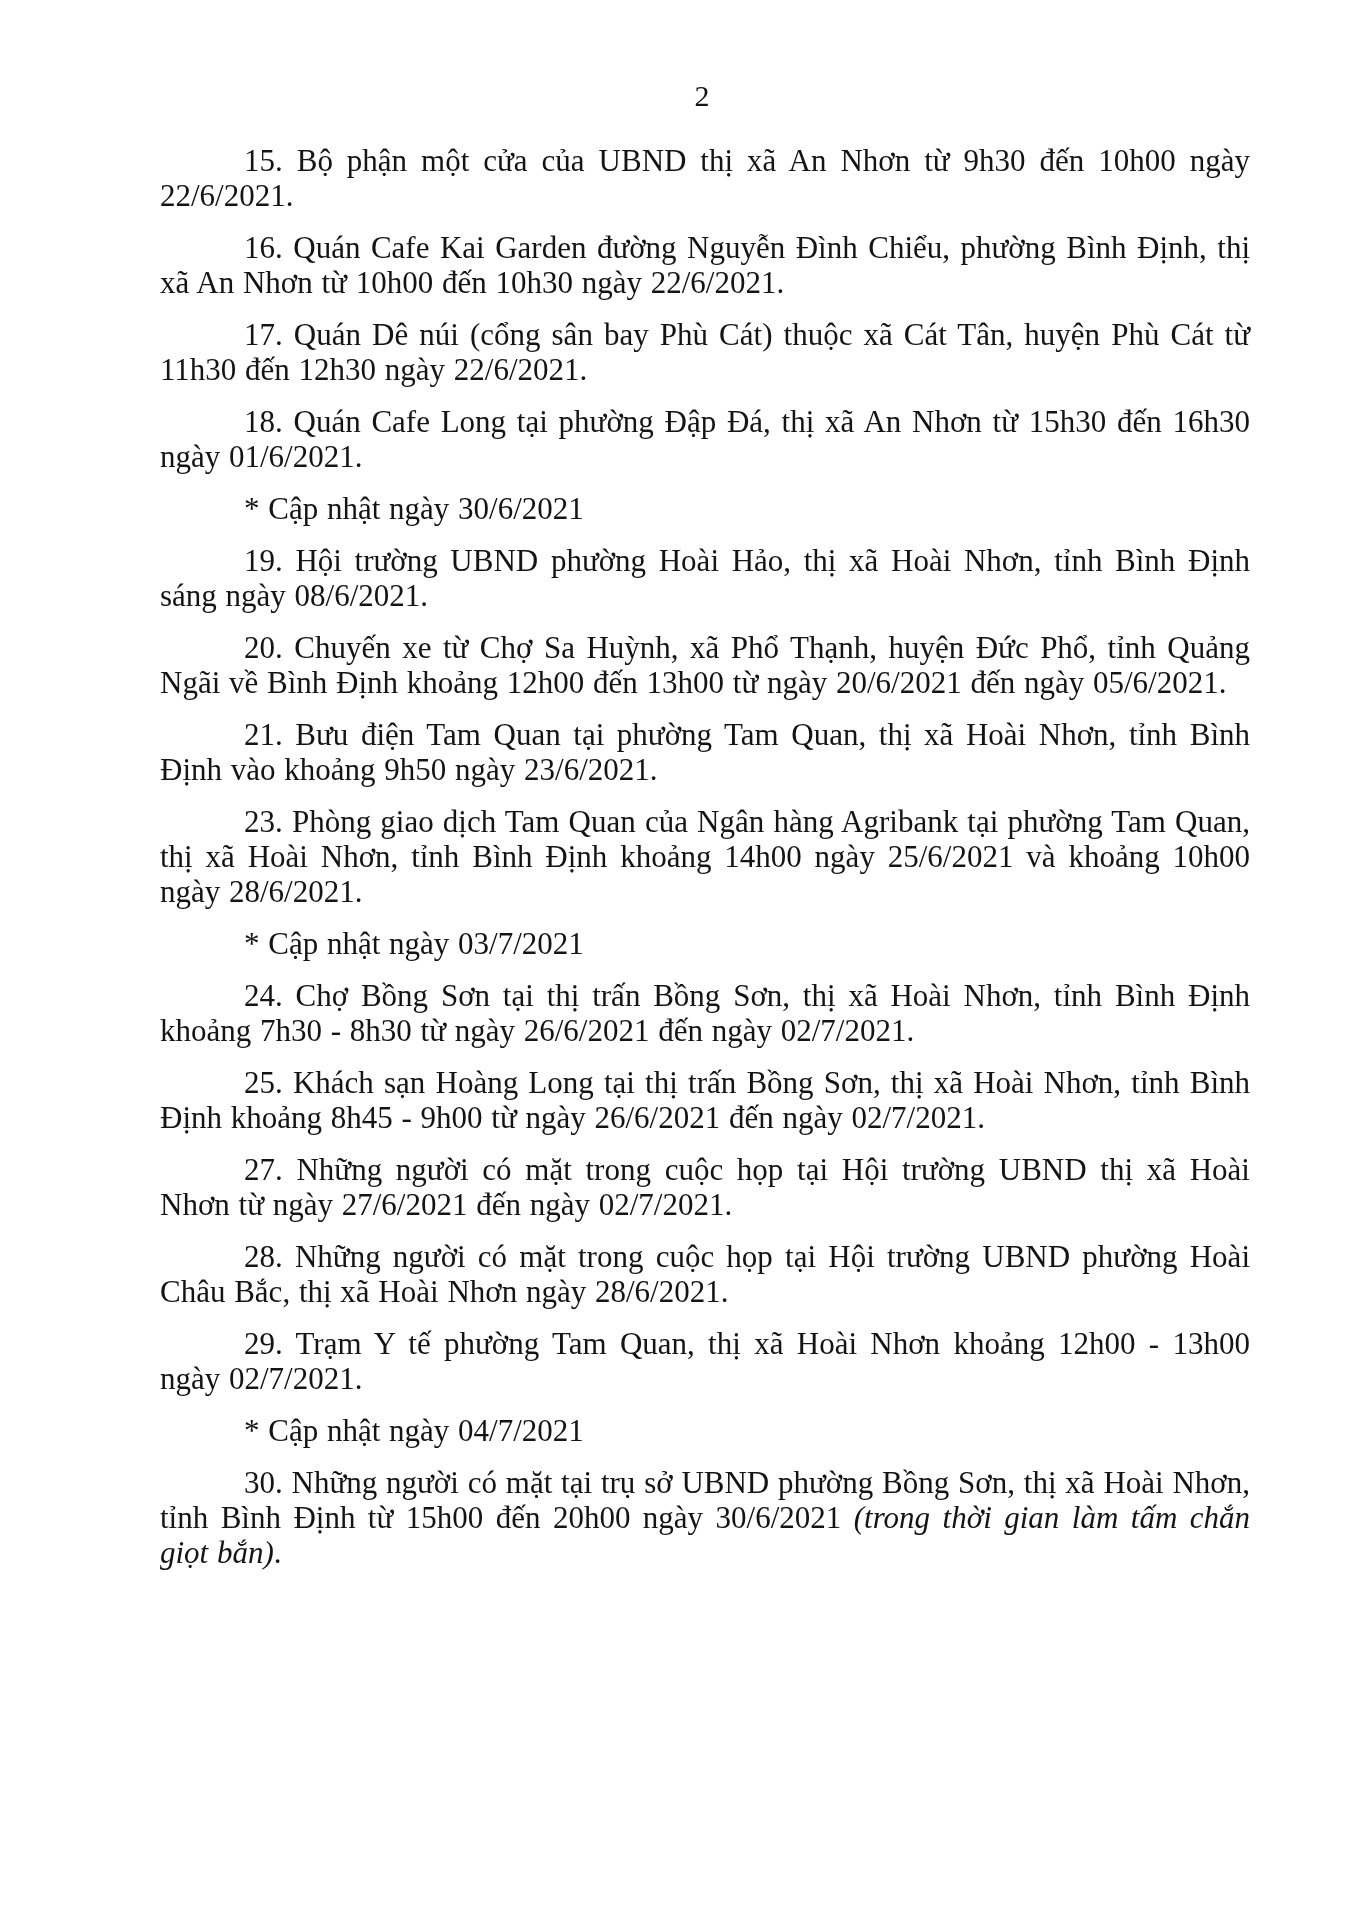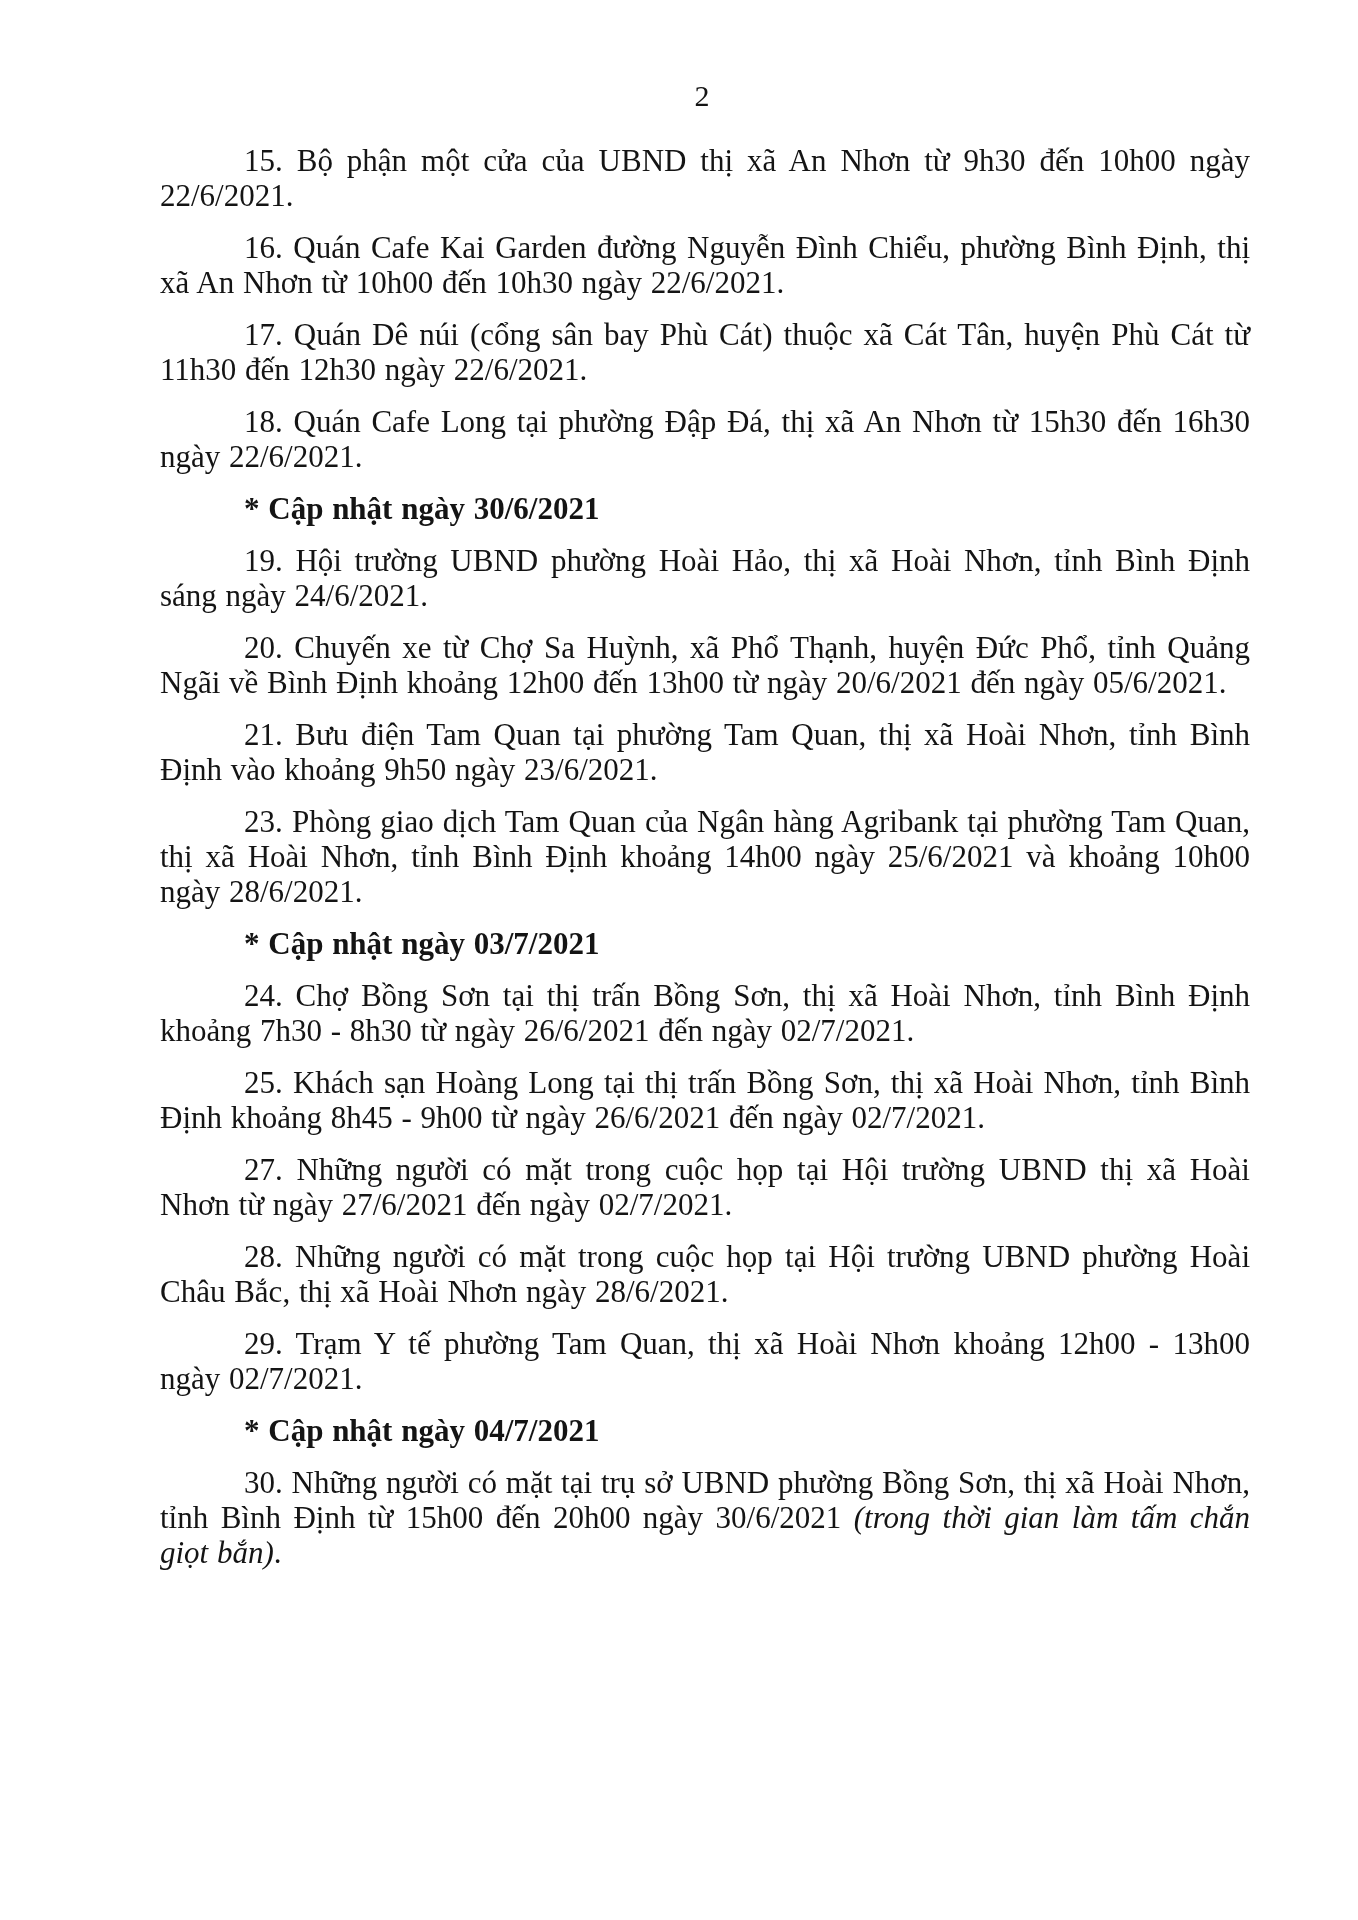--- a/index.html
+++ b/index.html
@@ -36,38 +36,38 @@
     font-size: 31px;
     line-height: 35px;
     text-align: justify;
     word-spacing: 1px;
   }
   .doc-body p {
     margin: 0 0 17px 0;
     text-indent: 84px;
   }
   .doc-body p.update-header {
-    font-weight: 700;
+    font-weight: 400;
   }
   .doc-body em {
     font-style: italic;
   }
 </style>
 </head>
 <body>
 
 <div class="page">
   <div class="page-number">2</div>
   <div class="doc-body" id="doc-body">
       <p class="item">15. Bộ phận một cửa của UBND thị xã An Nhơn từ 9h30 đến 10h00 ngày 22/6/2021.</p>
       <p class="item">16. Quán Cafe Kai Garden đường Nguyễn Đình Chiểu, phường Bình Định, thị xã An Nhơn từ 10h00 đến 10h30 ngày 22/6/2021.</p>
       <p class="item">17. Quán Dê núi (cổng sân bay Phù Cát) thuộc xã Cát Tân, huyện Phù Cát từ 11h30 đến 12h30 ngày 22/6/2021.</p>
-      <p class="item">18. Quán Cafe Long tại phường Đập Đá, thị xã An Nhơn từ 15h30 đến 16h30 ngày 22/6/2021.</p>
+      <p class="item">18. Quán Cafe Long tại phường Đập Đá, thị xã An Nhơn từ 15h30 đến 16h30 ngày 01/6/2021.</p>
       <p class="update-header">* Cập nhật ngày 30/6/2021</p>
-      <p class="item">19. Hội trường UBND phường Hoài Hảo, thị xã Hoài Nhơn, tỉnh Bình Định sáng ngày 24/6/2021.</p>
+      <p class="item">19. Hội trường UBND phường Hoài Hảo, thị xã Hoài Nhơn, tỉnh Bình Định sáng ngày 08/6/2021.</p>
       <p class="item">20. Chuyến xe từ Chợ Sa Huỳnh, xã Phổ Thạnh, huyện Đức Phổ, tỉnh Quảng Ngãi về Bình Định khoảng 12h00 đến 13h00 từ ngày 20/6/2021 đến ngày 05/6/2021.</p>
       <p class="item">21. Bưu điện Tam Quan tại phường Tam Quan, thị xã Hoài Nhơn, tỉnh Bình Định vào khoảng 9h50 ngày 23/6/2021.</p>
       <p class="item">23. Phòng giao dịch Tam Quan của Ngân hàng Agribank tại phường Tam Quan, thị xã Hoài Nhơn, tỉnh Bình Định khoảng 14h00 ngày 25/6/2021 và khoảng 10h00 ngày 28/6/2021.</p>
       <p class="update-header">* Cập nhật ngày 03/7/2021</p>
       <p class="item">24. Chợ Bồng Sơn tại thị trấn Bồng Sơn, thị xã Hoài Nhơn, tỉnh Bình Định khoảng 7h30 - 8h30 từ ngày 26/6/2021 đến ngày 02/7/2021.</p>
       <p class="item">25. Khách sạn Hoàng Long tại thị trấn Bồng Sơn, thị xã Hoài Nhơn, tỉnh Bình Định khoảng 8h45 - 9h00 từ ngày 26/6/2021 đến ngày 02/7/2021.</p>
       <p class="item">27. Những người có mặt trong cuộc họp tại Hội trường UBND thị xã Hoài Nhơn từ ngày 27/6/2021 đến ngày 02/7/2021.</p>
       <p class="item">28. Những người có mặt trong cuộc họp tại Hội trường UBND phường Hoài Châu Bắc, thị xã Hoài Nhơn ngày 28/6/2021.</p>
       <p class="item">29. Trạm Y tế phường Tam Quan, thị xã Hoài Nhơn khoảng 12h00 - 13h00 ngày 02/7/2021.</p>
       <p class="update-header">* Cập nhật ngày 04/7/2021</p>

